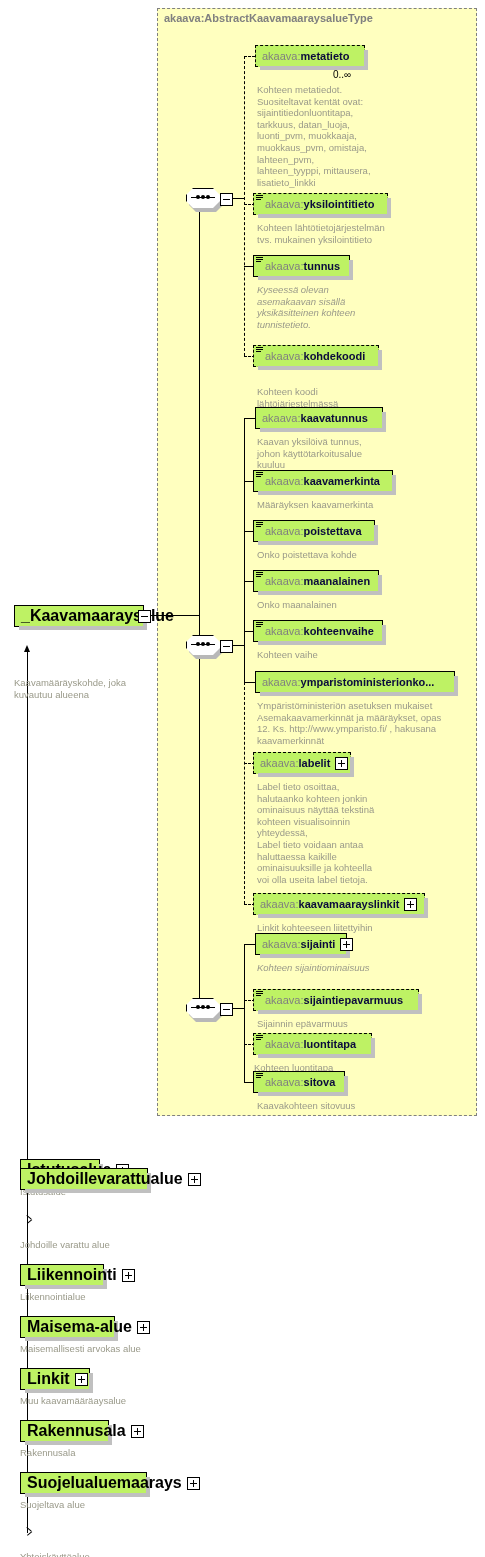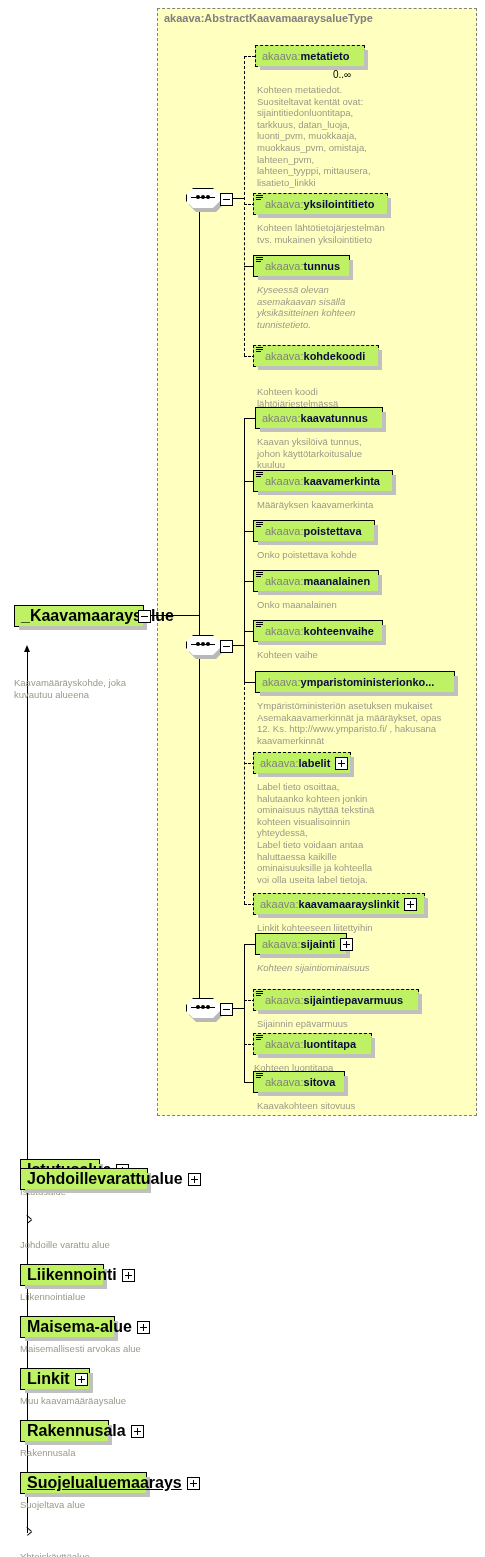--- a/index.html
+++ b/index.html
@@ -426,21 +426,21 @@
   <div class="ann" style="left:20px;top:1395px;width:200px;">Muu kaavamääräaysalue</div>
 
   <div class="hook" style="left:27px;top:1423px;"></div>
   <div class="node" style="left:20px;top:1420px;width:89px;">
     <span class="nm-plain">Rakennusala</span>
     <span class="exp plus"></span>
   </div>
   <div class="ann" style="left:20px;top:1447px;width:200px;">Rakennusala</div>
 
   <div class="hook" style="left:27px;top:1475px;"></div>
-  <div class="node" style="left:20px;top:1472px;width:127px;text-decoration:underline;">
+  <div class="node" style="left:20px;top:1472px;width:127px;">
     <span class="nm-plain">Suojelualuemaarays</span>
     <span class="exp plus"></span>
   </div>
   <div class="ann" style="left:20px;top:1499px;width:200px;">Suojeltava alue</div>
 
   <div class="hook" style="left:27px;top:1527px;"></div>
   <div class="node" style="left:20px;top:1612px;width:112px;text-align:center;">
     <span class="nm-plain">Yhteiskayttoalue</span>
     <span class="exp plus"></span>
   </div>

